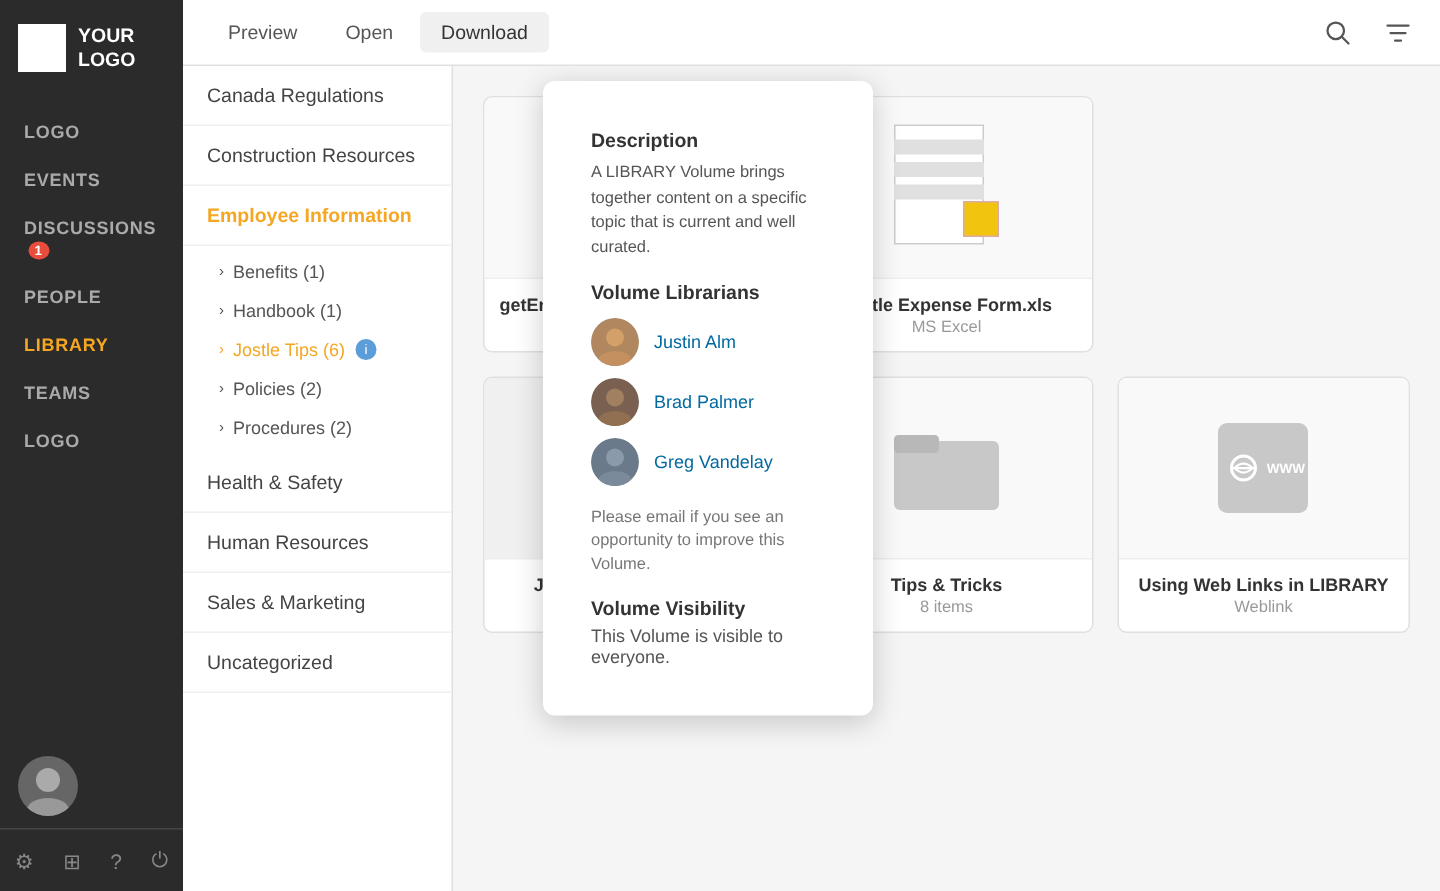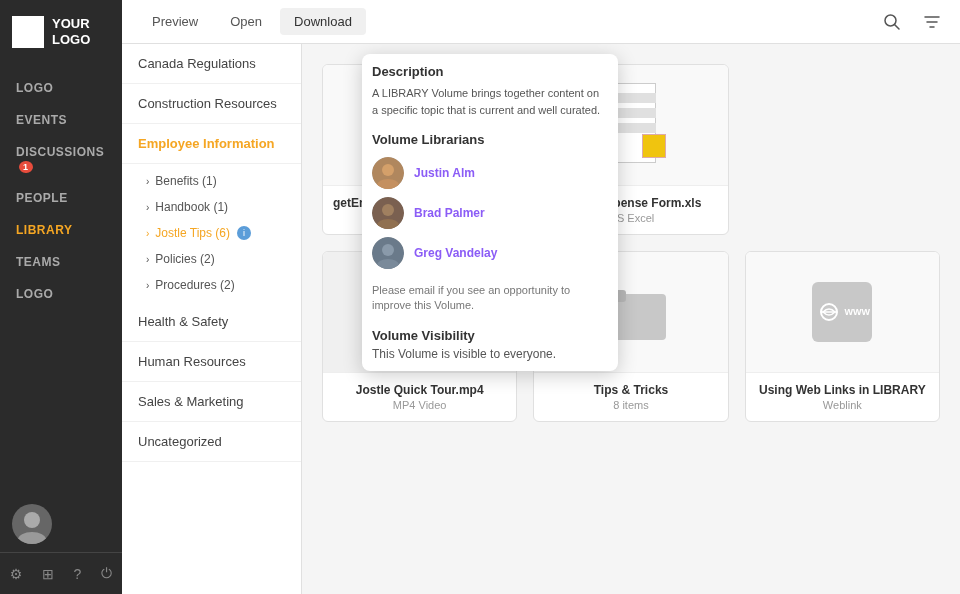--- a/index.html
+++ b/index.html
@@ -204,25 +204,25 @@
     
     .popup-overlay {
       position: absolute;
       top: 0; left: 0; right: 0; bottom: 0;
       z-index: 100;
     }
     .popup {
       position: absolute;
       top: 10px;
       left: 60px;
-      width: 256px;
+      width: 220px;
       background: white;
       border-radius: 8px;
       box-shadow: 0 4px 20px rgba(0,0,0,0.2);
-      padding: 10px;
+      padding: 32px;
       z-index: 200;
     }
     .popup-title {
       font-size: 13px;
       font-weight: 700;
       color: #333;
       margin-bottom: 6px;
     }
     .popup-desc {
       font-size: 11px;
@@ -245,22 +245,22 @@
     }
     .librarian-avatar {
       width: 32px; height: 32px;
       border-radius: 50%;
       background: #ccc;
       overflow: hidden;
       flex-shrink: 0;
     }
     .librarian-name {
       font-size: 12px;
-      color: #8b5cf6;
-      font-weight: 700;
+      color: #0369a1;
+      font-weight: 400;
     }
     .email-btn {
       display: block;
       width: 100%;
       padding: 8px;
       background: #5b9dd9;
       color: white;
       border: none;
       border-radius: 4px;
       font-size: 13px;

